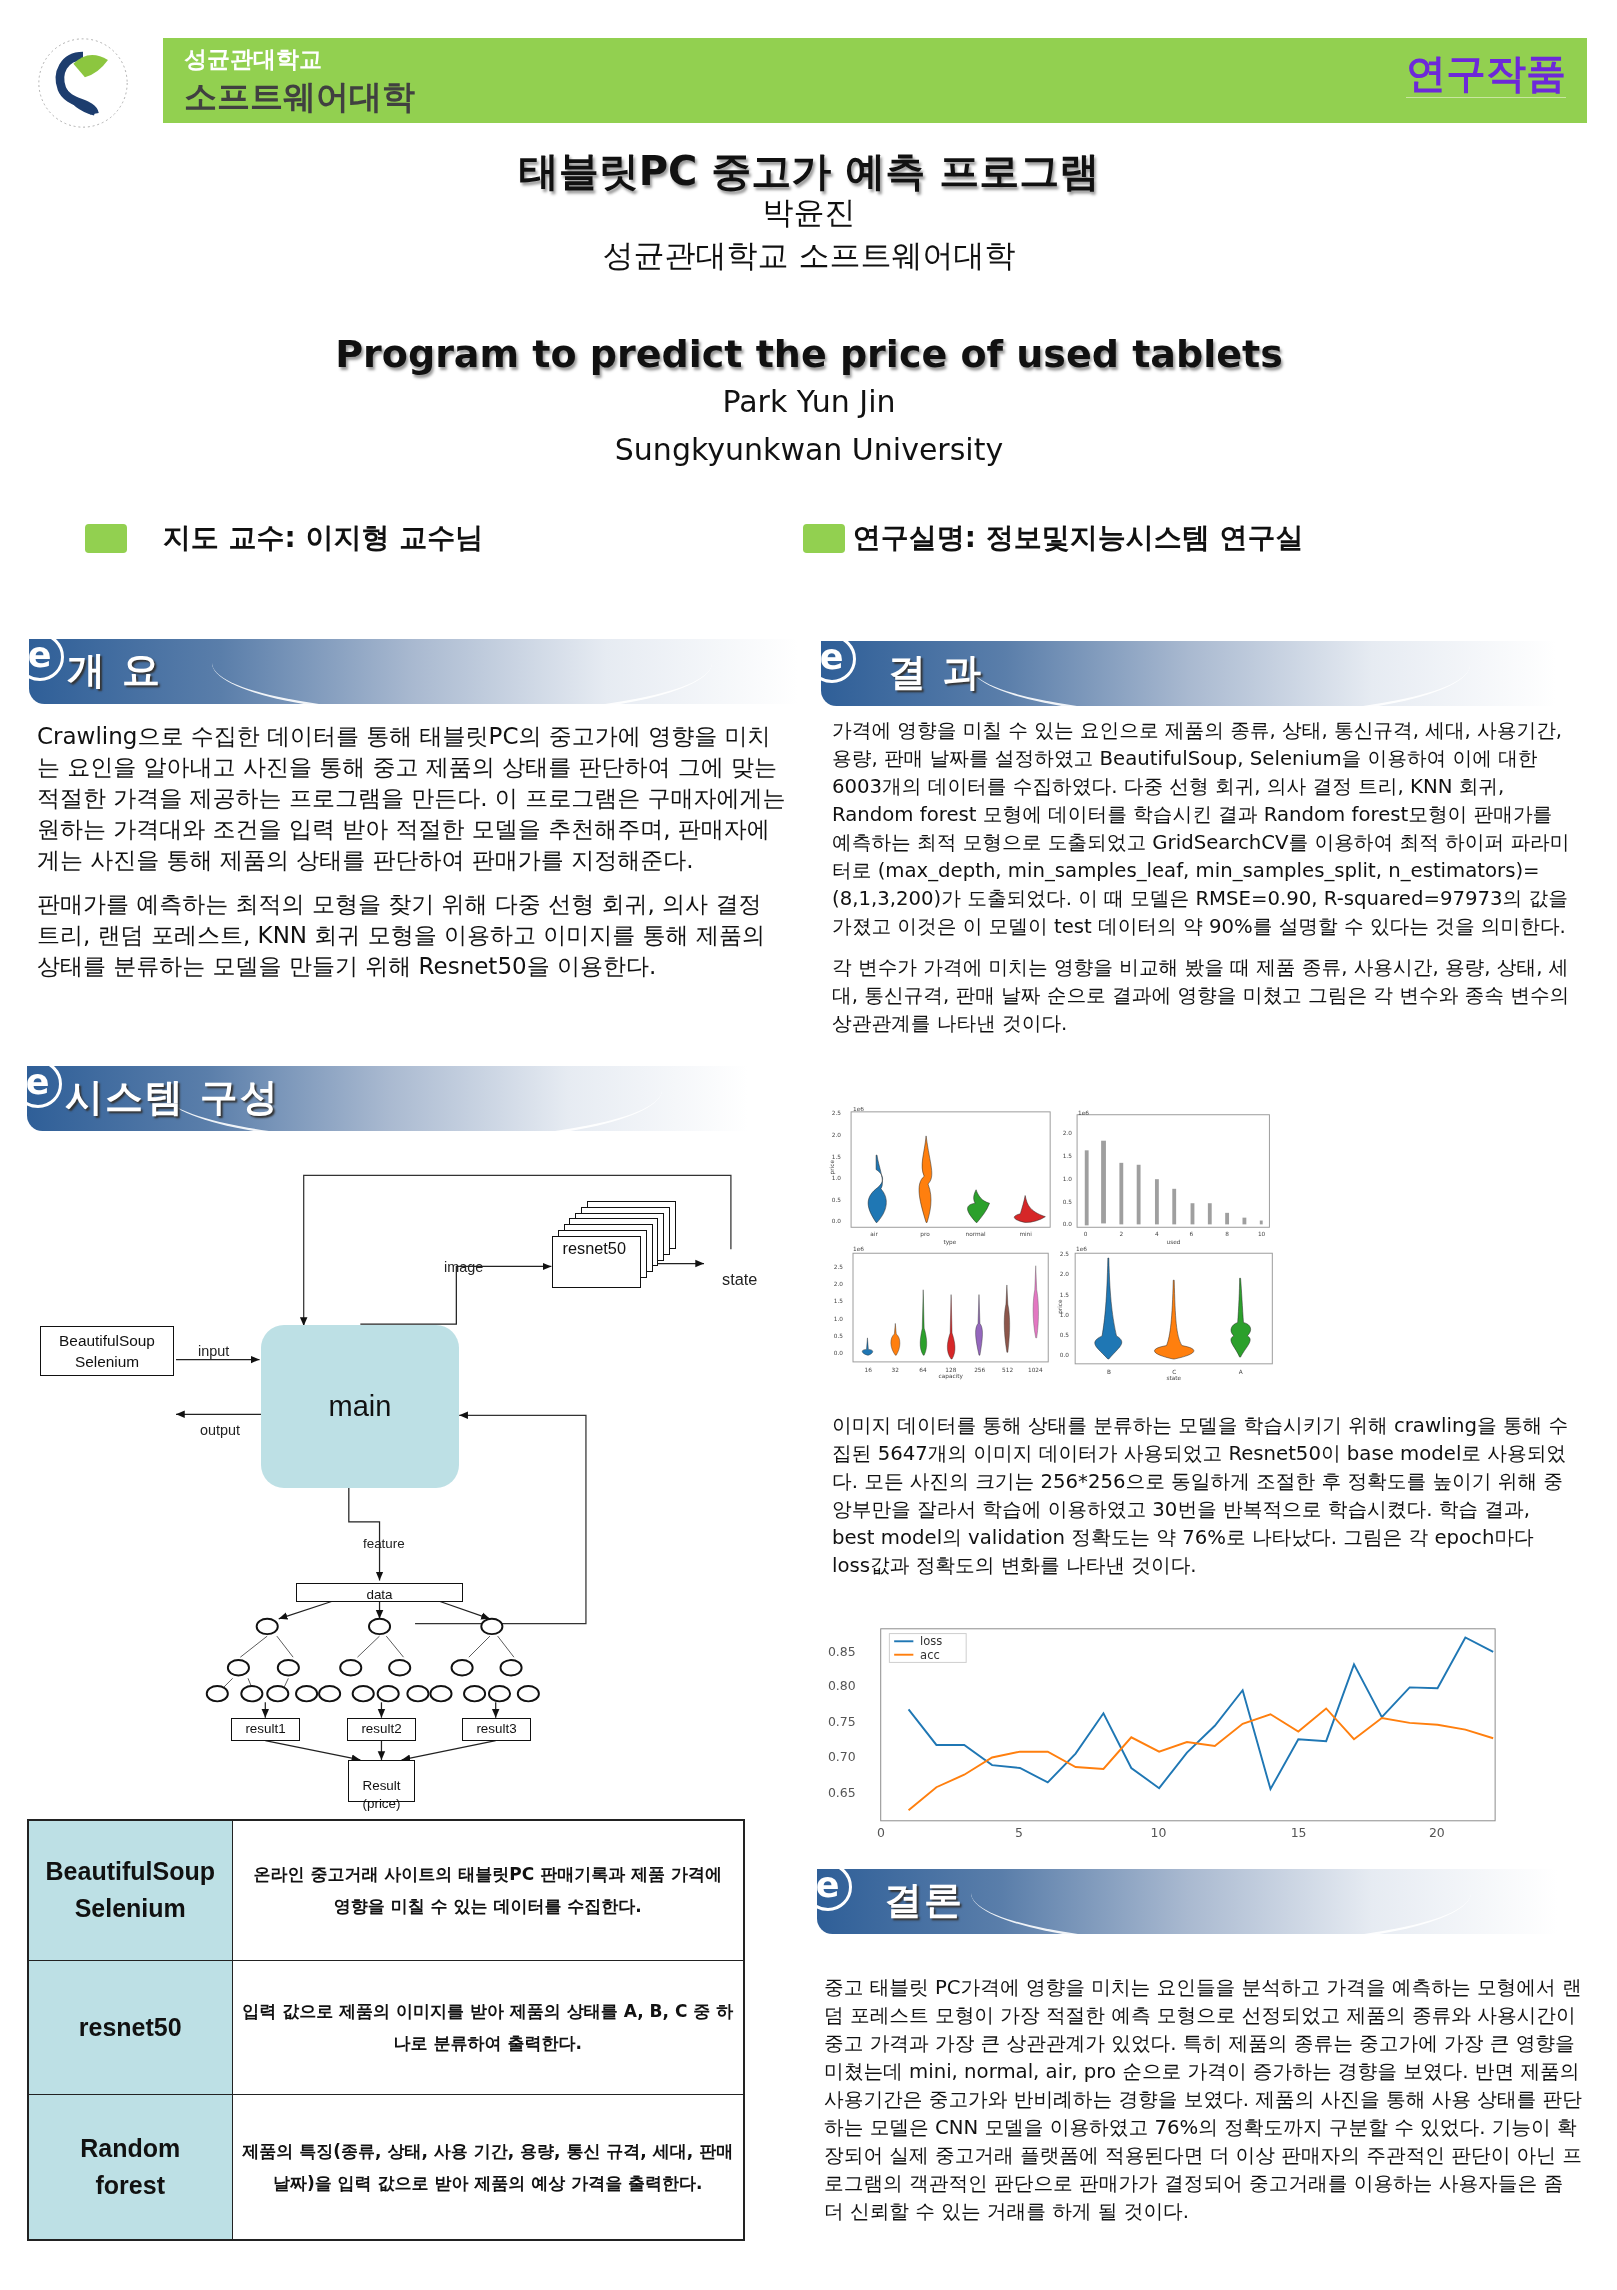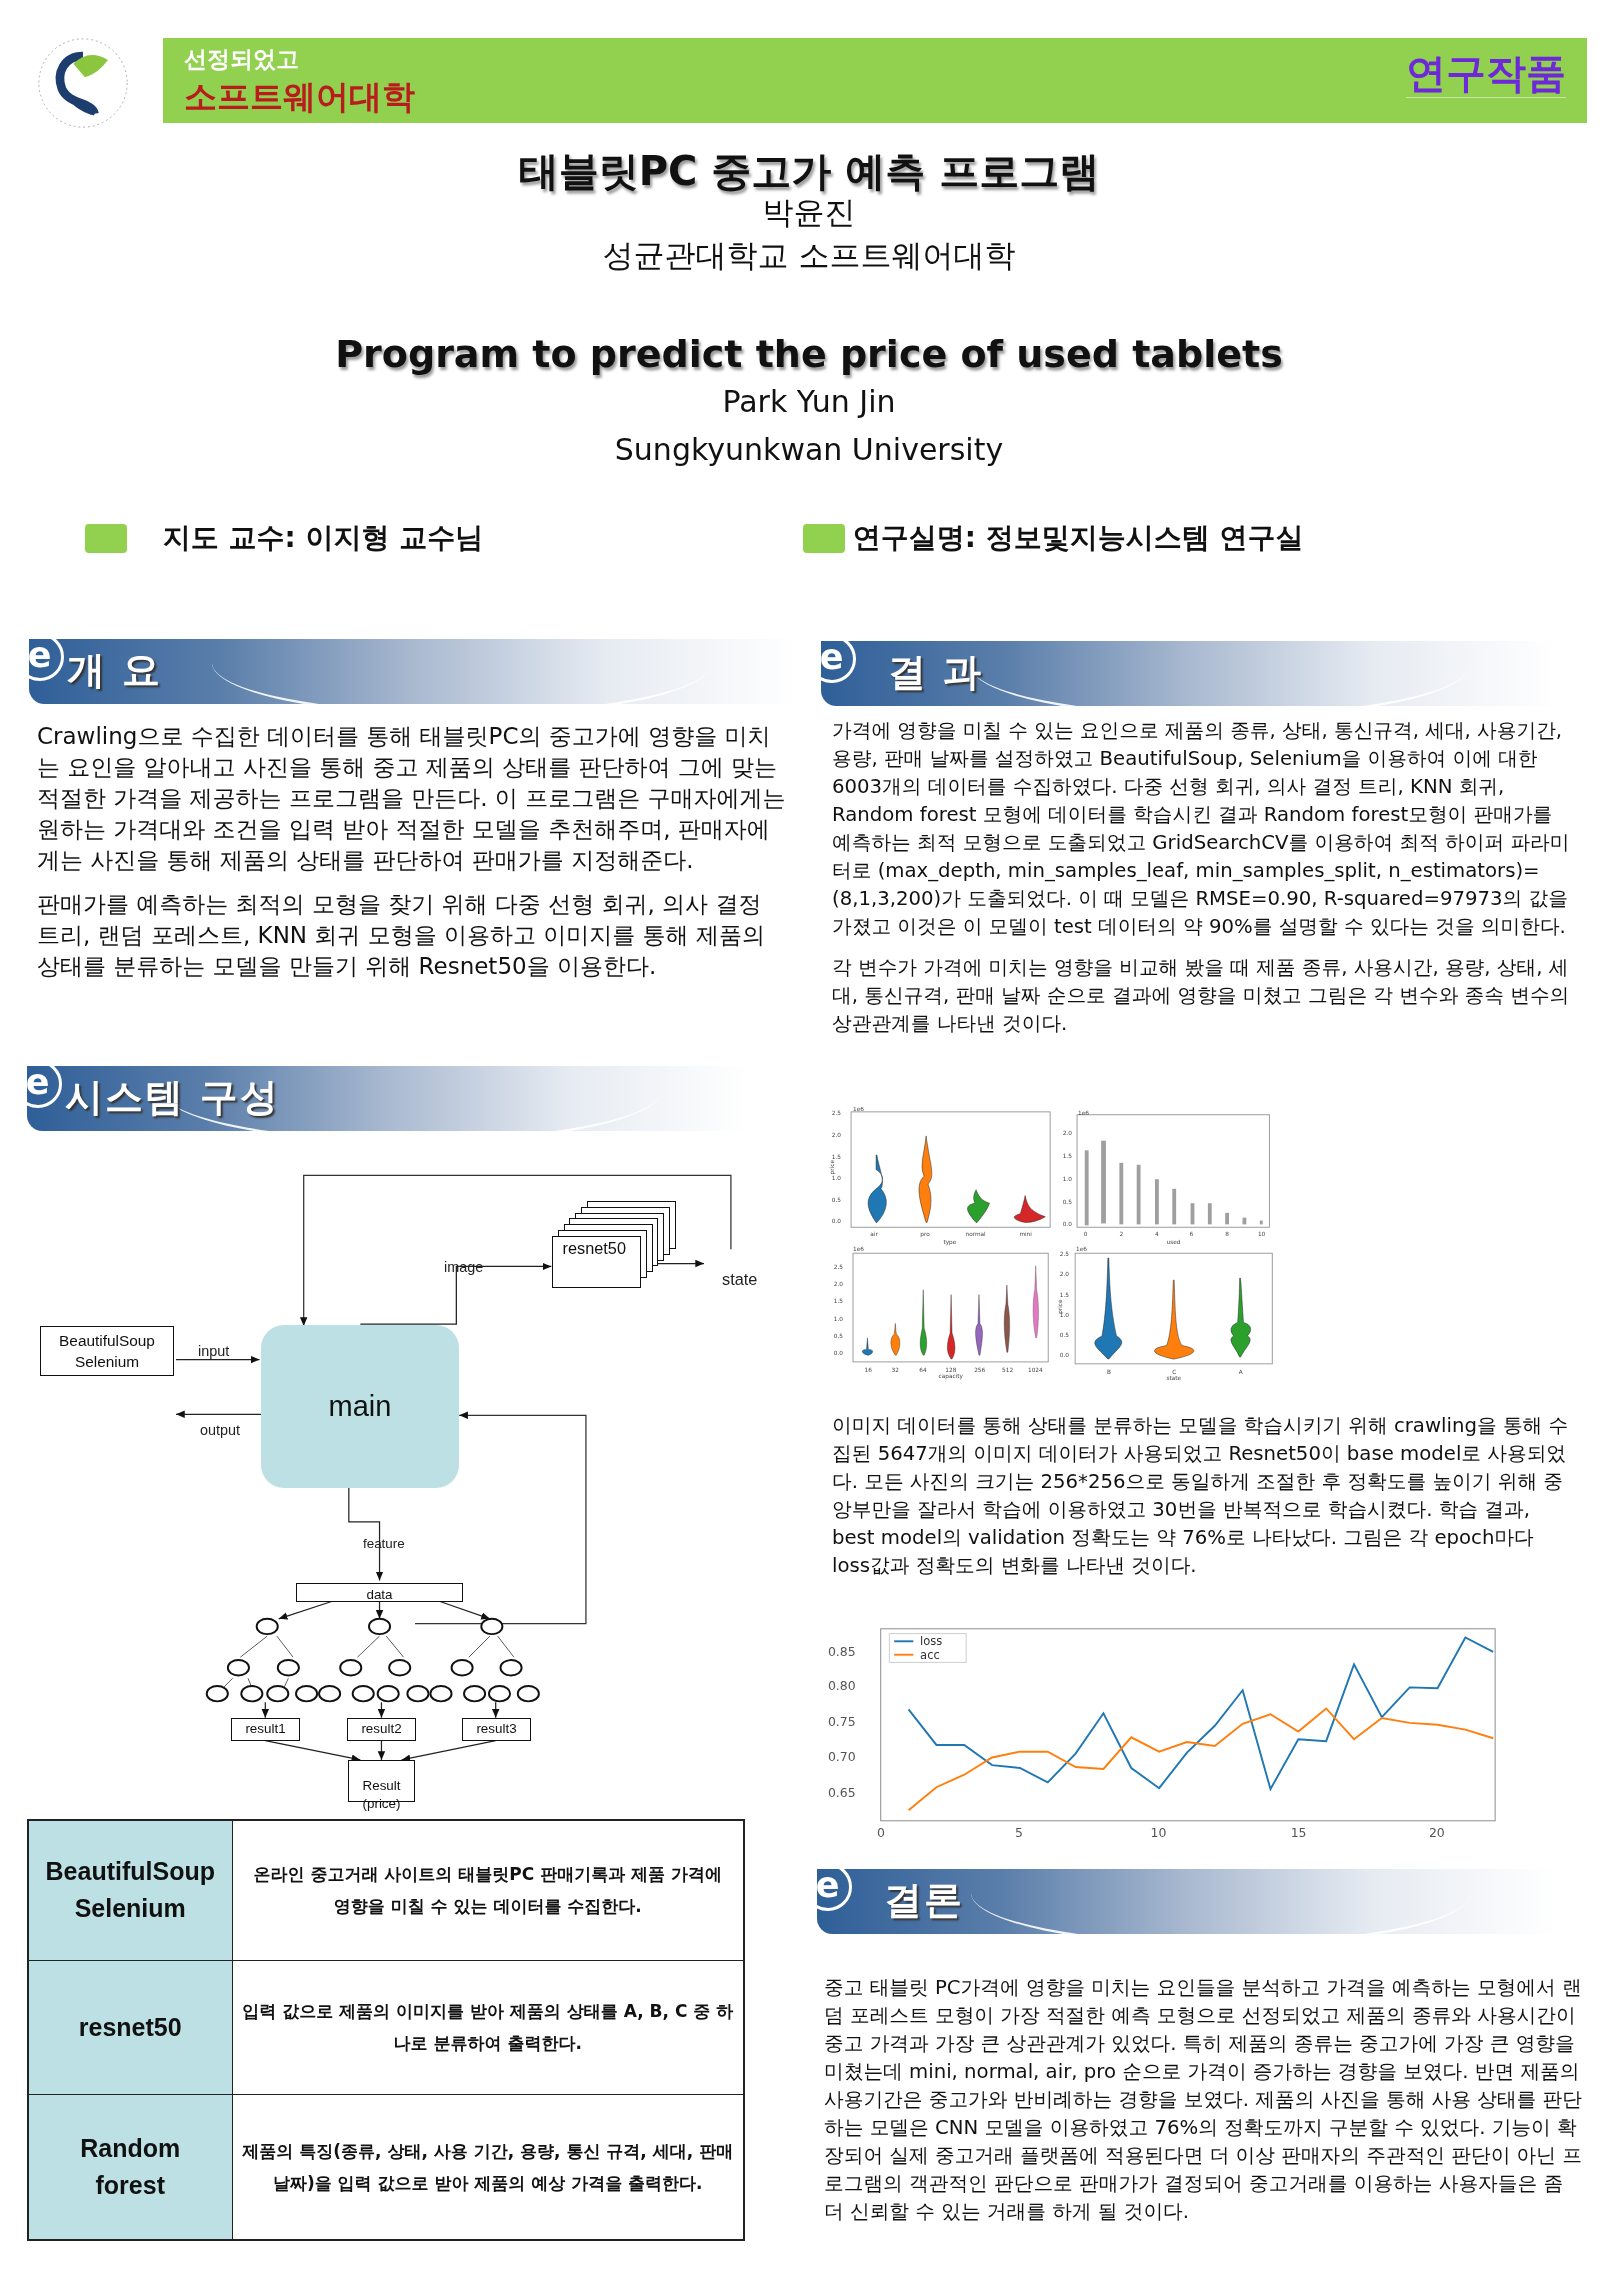--- a/index.html
+++ b/index.html
@@ -4,21 +4,21 @@
 <style>
   * { box-sizing: border-box; margin: 0; padding: 0; }
   body { width: 1618px; height: 2290px; background: #ffffff; position: relative; overflow: hidden;
          font-family: "DejaVu Sans", "Liberation Sans", sans-serif; color: #111; }
   .abs { position: absolute; }
 
   
   .logo { left: 35px; top: 35px; width: 96px; height: 96px; }
   .banner { left: 163px; top: 38px; width: 1424px; height: 85px; background: #92d050; }
   .banner .uni { position: absolute; left: 21px; top: 5.8px; color: #fff; font-weight: bold; font-size: 23px; }
-  .banner .college { position: absolute; left: 21px; top: 37px; color: #b91c1c; font-weight: bold; font-size: 33px; }
+  .banner .college { position: absolute; left: 21px; top: 37px; color: #404040; font-weight: bold; font-size: 33px; }
   .banner .tag { position: absolute; right: 21px; top: 13.4px; color: #6d28d9; font-weight: bold; font-size: 40px;
                  border-bottom: 1.9px solid #c8e6a0; padding-bottom: 1.9px; line-height: 44px; }
 
   .center { left: 0; width: 1618px; text-align: center; }
   .ko-title { top: 144px; font-size: 40px; font-weight: bold; text-shadow: 1.9px 2.9px 2.9px #999; }
   .ko-author { top: 192px; font-size: 31px; }
   .ko-aff { top: 235px; font-size: 31px; }
   .en-title { top: 332px; font-size: 38px; font-weight: bold; text-shadow: 1.9px 2.9px 2.9px #999; }
   .en-author { top: 384px; font-size: 30px; }
   .en-aff { top: 432px; font-size: 30px; }
@@ -59,21 +59,21 @@
   <svg width="96" height="96" viewBox="0 0 100 100">
     <circle cx="50" cy="50" r="48" fill="#fff"></circle>
     <path d="M50 22 C30 22 22 40 28 56 C34 72 60 70 62 82" stroke="#1d3d6e" stroke-width="9" fill="none"></path>
     <path d="M40 30 Q56 14 76 26 Q66 40 52 44 Z" fill="#8cc63f"></path>
     <path d="M32 58 Q40 76 62 82" stroke="#1d3d6e" stroke-width="4" fill="none"></path>
     <circle cx="50" cy="50" r="46" fill="none" stroke="#aaa" stroke-width="1" stroke-dasharray="2 3"></circle>
   </svg>
 </div>
 
 <div class="abs banner">
-  <div class="uni">선정되었고</div>
+  <div class="uni">성균관대학교</div>
   <div class="college">소프트웨어대학</div>
   <div class="tag">연구작품</div>
 </div>
 
 <div class="abs center ko-title">태블릿PC 중고가 예측 프로그램</div>
 <div class="abs center ko-author">박윤진</div>
 <div class="abs center ko-aff">성균관대학교 소프트웨어대학</div>
 <div class="abs center en-title">Program to predict the price of used tablets</div>
 <div class="abs center en-author">Park Yun Jin</div>
 <div class="abs center en-aff">Sungkyunkwan University</div>

